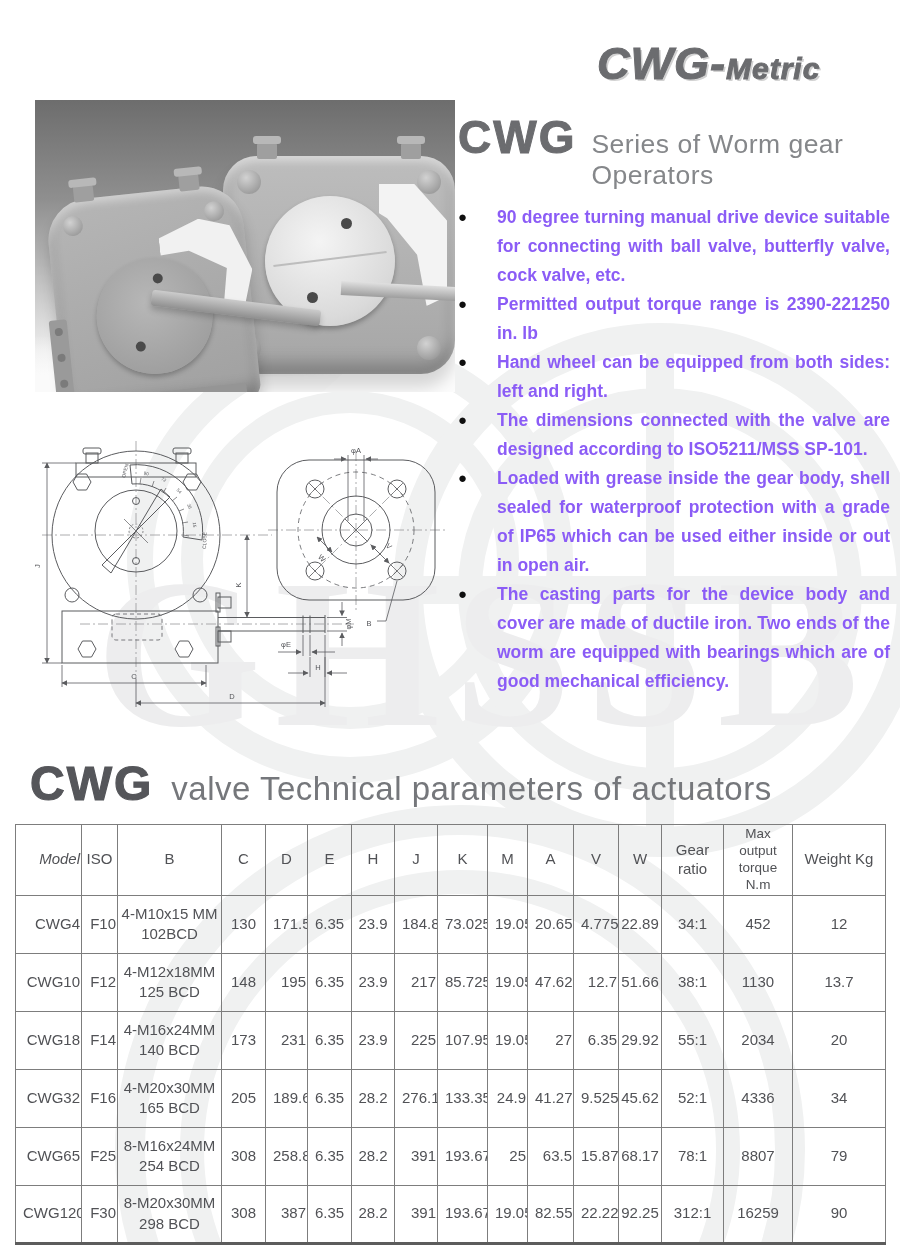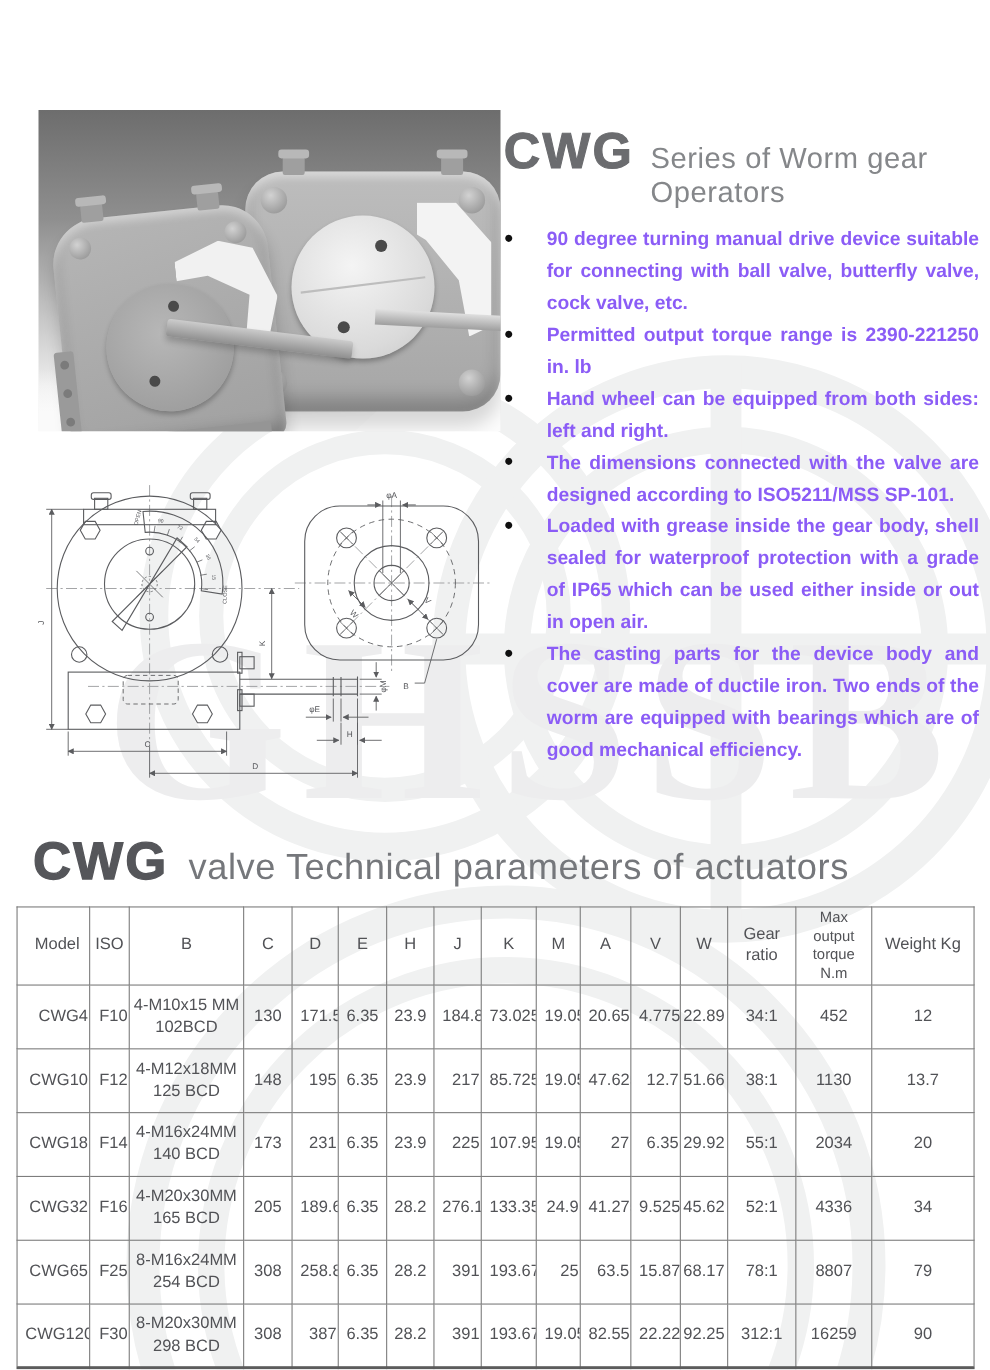--- a/index.html
+++ b/index.html
@@ -75,21 +75,21 @@
   .params-brand{font-size:48px;font-weight:bold;color:#55565a;letter-spacing:2px;-webkit-text-stroke:1.2px #55565a;}
   .params-sub{font-size:33px;color:#75777b;letter-spacing:.5px;text-align:center;}
   table{margin:13px 0 0 15px;width:870px;border-collapse:collapse;table-layout:fixed;
         border:1px solid #7d7d7d;border-bottom:3px solid #5c5c5c;background:transparent;}
   th,td{border:1px solid #7d7d7d;font-size:15px;color:#515256;font-weight:normal;
         vertical-align:middle;overflow:hidden;}
   thead tr{height:58px;}
   tbody tr{height:58px;}
   td{white-space:pre-line;line-height:1.35;}
   th{text-align:center;line-height:1.25;}
-  th.c0{text-align:center;padding-left:8px;}
+  th.c0{text-align:right;padding-left:8px;font-style:italic;}
   th.c14{font-size:13.5px;}
   td.al{text-align:right;padding-left:7px;}
   td.ac{text-align:center;}
 </style>
 </head>
 <body>
 
 <div class="page">
 
   <div class="wm">
@@ -100,20 +100,24 @@
         <circle cx="660" cy="590" r="252" stroke-width="30"></circle>
         <circle cx="660" cy="590" r="190" stroke-width="24"></circle>
         <path d="M660,330 V850 M400,590 H920" stroke-width="28"></path>
         <circle cx="460" cy="1150" r="330" stroke-width="30"></circle>
         <circle cx="460" cy="1150" r="268" stroke-width="24"></circle>
       </g>
     </svg>
     <div class="wm-text">GHSSB</div>
   </div>
 
+  <div class="series-tag">
+    <span class="series-main">CWG-</span>
+      <span class="series-suffix">Metric</span>
+  </div>
 
   <div class="photo">
     <div class="ph-floor"></div>
     <div class="ph-shadow"></div>
     <div class="ph-corner"></div>
 
     <div class="unit-r">
       <div class="bolt-top" style="left:34px"></div>
       <div class="bolt-top" style="right:34px"></div>
       <div class="knob" style="left:14px;top:14px"></div>

